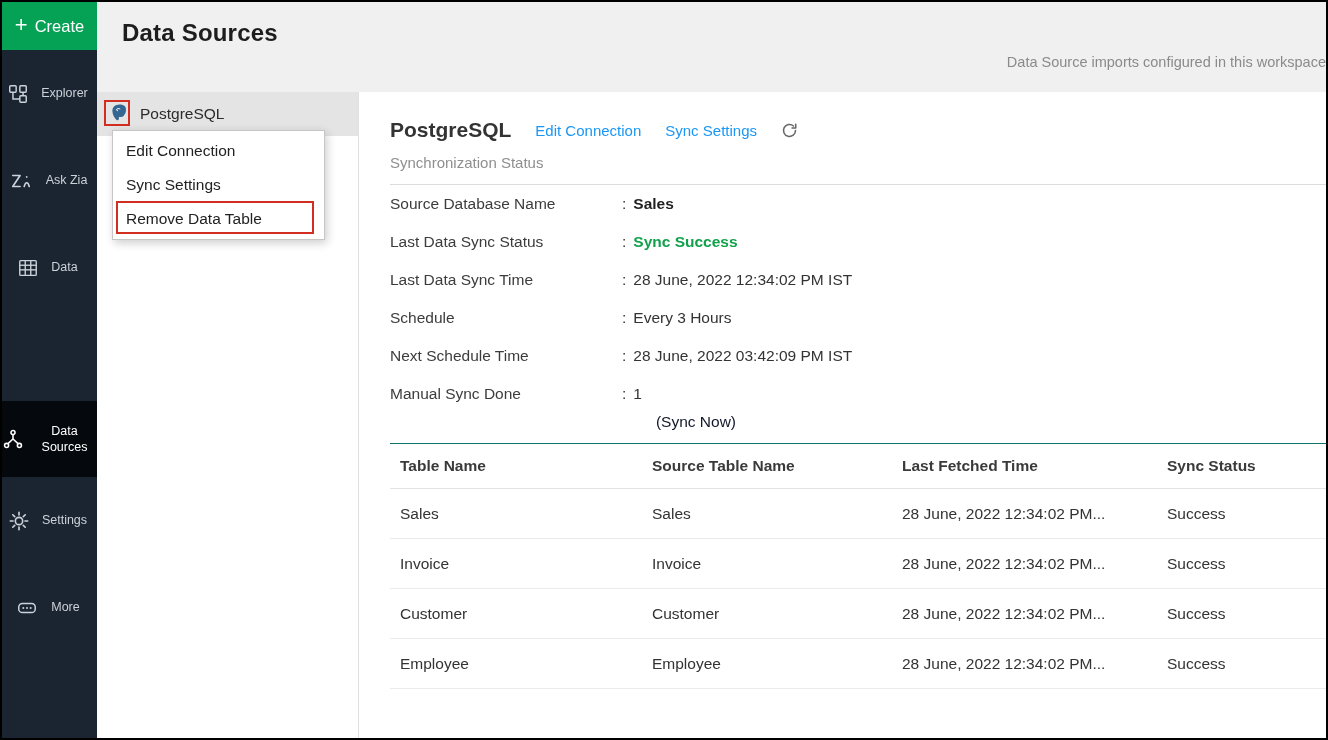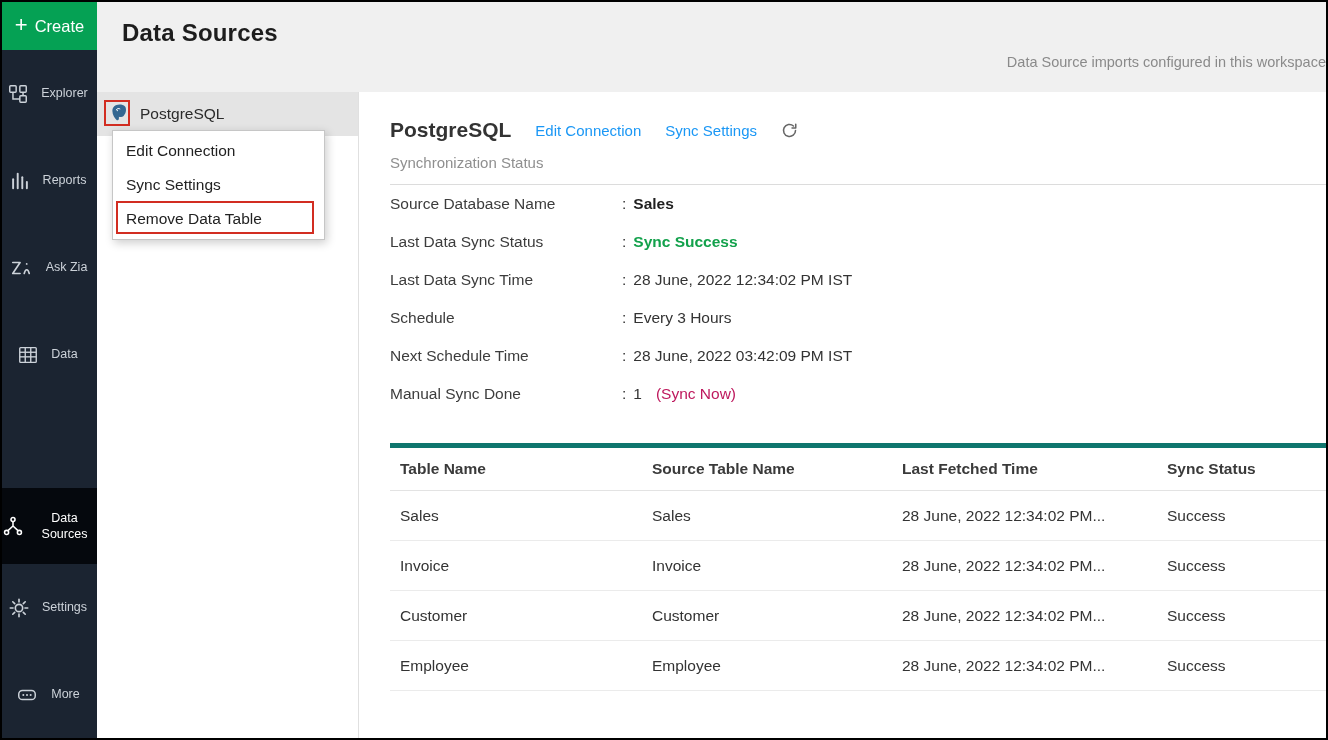--- a/index.html
+++ b/index.html
@@ -41,24 +41,24 @@
   .refresh-btn { margin-left:24px; cursor:pointer; display:flex; align-items:center; }
   .section-label { margin-top:11px; font-size:15px; color:#8f8f8f; }
   .divider { margin-top:13px; border-top:1px solid #dcdcdc; }
 
   .details { margin-top:10px; }
   .detail-row { display:flex; align-items:flex-start; height:38px; font-size:15.5px; color:#333; }
   .detail-label { width:232px; color:#3c3c3c; flex:none; }
   .detail-colon { margin-right:7px; color:#333; }
   .val-bold { font-weight:700; color:#1f1f1f; }
   .val-green { color:#12a14b;font-weight:bold; }
-  .sync-now-link { color:#be185d; margin-left:14px; cursor:pointer; text-decoration:none; }
+  .sync-now-link { color:#0f172a; margin-left:14px; cursor:pointer; text-decoration:none;margin-top:28px; }
 
   .sync-table { margin-top:20px; width:100%; border-collapse:collapse; table-layout:fixed; }
-  .sync-table th { text-align:left; font-size:15.5px; font-weight:700; color:#3a3a3a; height:45px; border-top:5px solid #0f766e; border-bottom:1px solid #e3e3e3; padding-left:10px; }
+  .sync-table th { text-align:left; font-size:15.5px; font-weight:700; color:#3a3a3a; height:45px; border-top:1px solid #0f766e; border-bottom:1px solid #e3e3e3; padding-left:10px; }
   .sync-table td { font-size:15.5px; color:#333; height:50px; border-bottom:1px solid #ebebeb; padding-left:10px; white-space:nowrap; overflow:hidden; }
 </style>
 </head>
 <body>
 
 <div class="frame">
 
   <aside class="sidebar">
     <div class="create-btn">
       <span class="plus">+</span>
@@ -71,31 +71,20 @@
           <rect x="3" y="3" width="7" height="7" rx="1"></rect>
             <rect x="14" y="3" width="7" height="7" rx="1"></rect>
           <rect x="14" y="14" width="7" height="7" rx="1"></rect>
             <path d="M6.5 10v7.5h7.5"></path>
             <path d="M17.5 10v4"></path>
         </svg>
       </span>
       <span class="nav-label">Explorer</span>
     </div>
 
-    <div class="nav-item">
-      <span>
-        <svg width="22" height="22" viewBox="0 0 24 24" stroke="currentColor" stroke-width="2.1" stroke-linecap="round">
-          <line x1="4.5" y1="20" x2="4.5" y2="10"></line>
-            <line x1="9.5" y1="20" x2="9.5" y2="4"></line>
-          <line x1="14.5" y1="20" x2="14.5" y2="8"></line>
-            <line x1="19.5" y1="20" x2="19.5" y2="13"></line>
-        </svg>
-      </span>
-      <span class="nav-label">Reports</span>
-    </div>
 
     <div class="nav-item">
       <span>
         <svg width="26" height="22" viewBox="0 0 28 24" fill="none" stroke="currentColor" stroke-width="1.8" stroke-linecap="round" stroke-linejoin="round">
           <path d="M5 6h8L5 18h8"></path>
             <path d="M17.5 18c1.5-5.5 4-5.5 5.5 0"></path>
           <circle cx="20.2" cy="7.5" r="1" fill="currentColor" stroke="none"></circle>
         </svg>
       </span>
       <span class="nav-label">Ask Zia</span>

